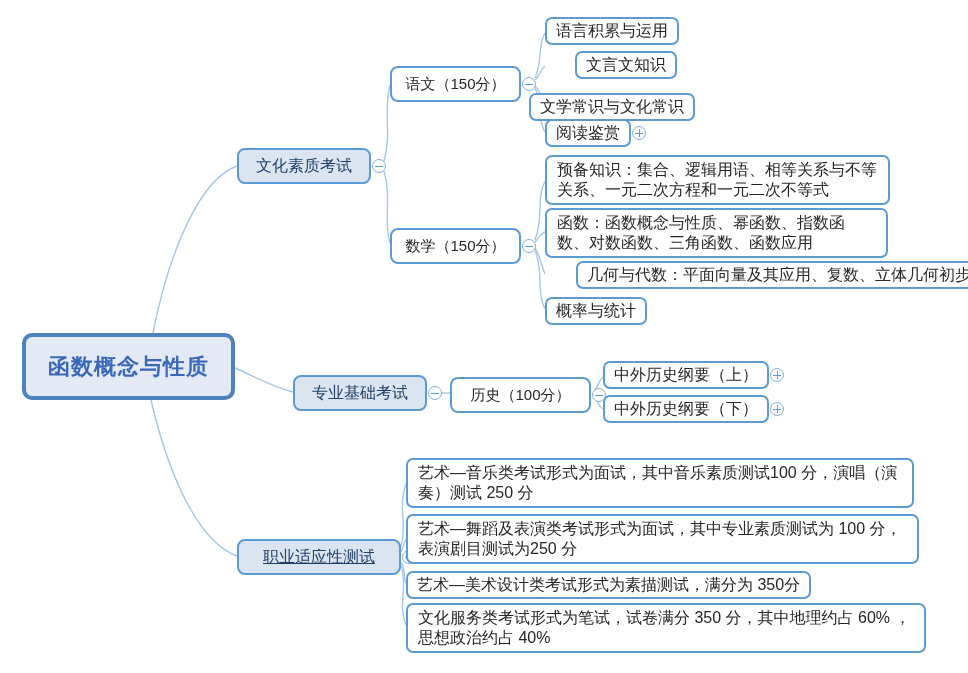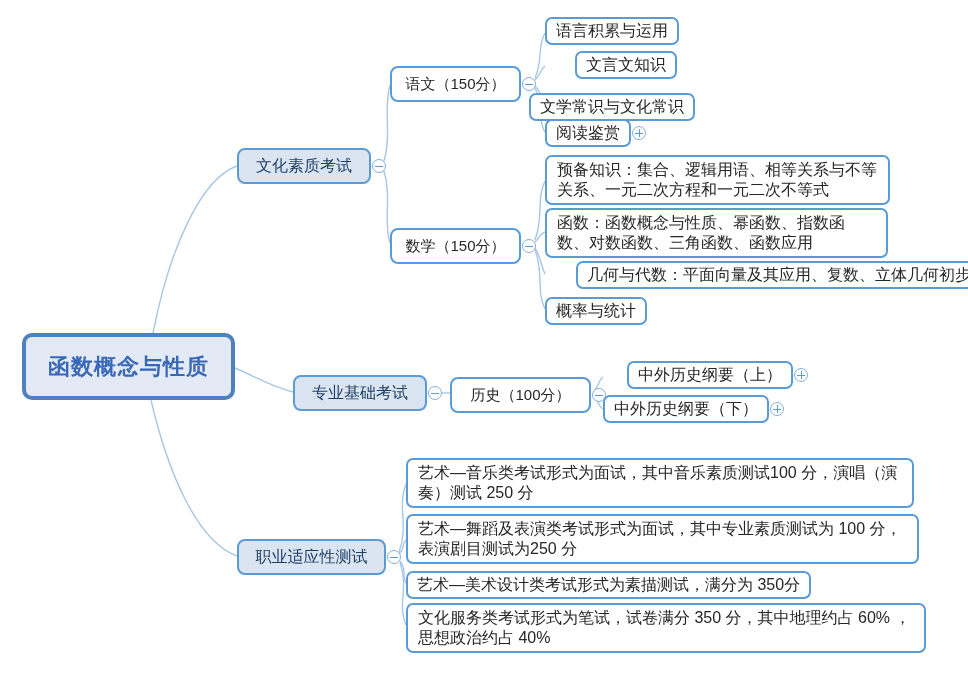--- a/index.html
+++ b/index.html
@@ -115,30 +115,30 @@
   <div class="node branch center" style="left:293px;top:375px;width:134px;height:36px;">
     <span>专业基础考试</span>
     <span class="toggle"></span>
   </div>
 
   <div class="node topic center" style="left:450px;top:377px;width:141px;height:34px;">
     <span>历史（100分）</span>
     <span class="toggle"></span>
   </div>
 
-  <div class="node" style="left:603px;top:361px;margin-left:24px;">
+  <div class="node" style="left:603px;top:361px;">
     <span>中外历史纲要（上）</span>
     <span class="toggle plus"></span>
   </div>
   <div class="node" style="left:603px;top:395px;">
     <span>中外历史纲要（下）</span>
     <span class="toggle plus"></span>
   </div>
 
-  <div class="node branch center" style="left:237px;top:539px;width:149px;height:36px;">
+  <div class="node branch center" style="left:237px;top:539px;width:164px;height:36px;text-decoration:underline;">
     <span>职业适应性测试</span>
     <span class="toggle"></span>
   </div>
 
   <div class="node wrap" style="left:406px;top:458px;width:508px;">
     <span>艺术—音乐类考试形式为面试，其中音乐素质测试100 分，演唱（演奏）测试 250 分</span>
   </div>
   <div class="node wrap" style="left:406px;top:514px;width:513px;">
     <span>艺术—舞蹈及表演类考试形式为面试，其中专业素质测试为 100 分，表演剧目测试为250 分</span>
   </div>

